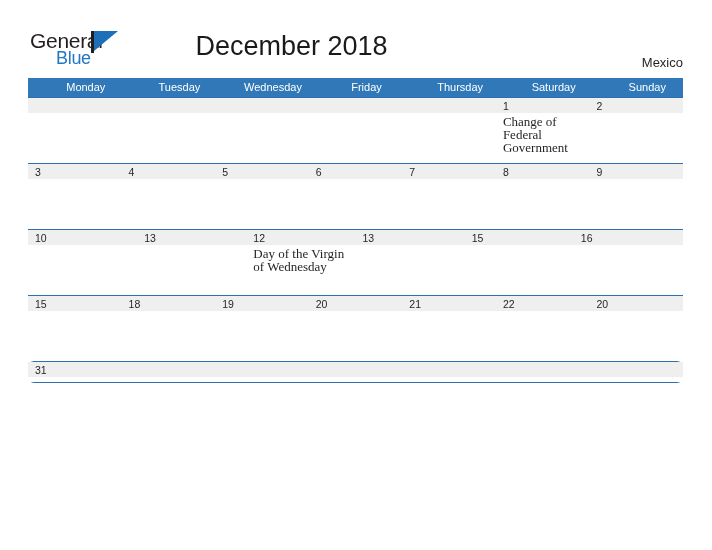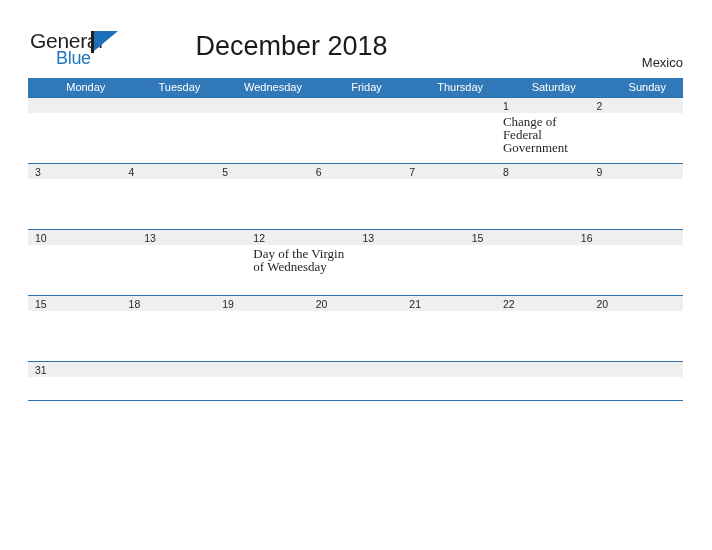--- a/index.html
+++ b/index.html
@@ -133,22 +133,23 @@
   .week {
     width: 100%;
     border-top: 1.4px solid #2e6fae;
     box-sizing: border-box;
     background: #ffffff;
   }
   .week-main {
     height: 66px;
   }
   .week-last {
-    height: 40px;
+    height: 22px;
     border-bottom: 1.4px solid #2e6fae;
+    border-radius: 6px;
   }
 
   .week-inner {
     display: flex;
     width: 100%;
     height: 100%;
   }
   .day {
     flex: 1 1 0;
     position: relative;

